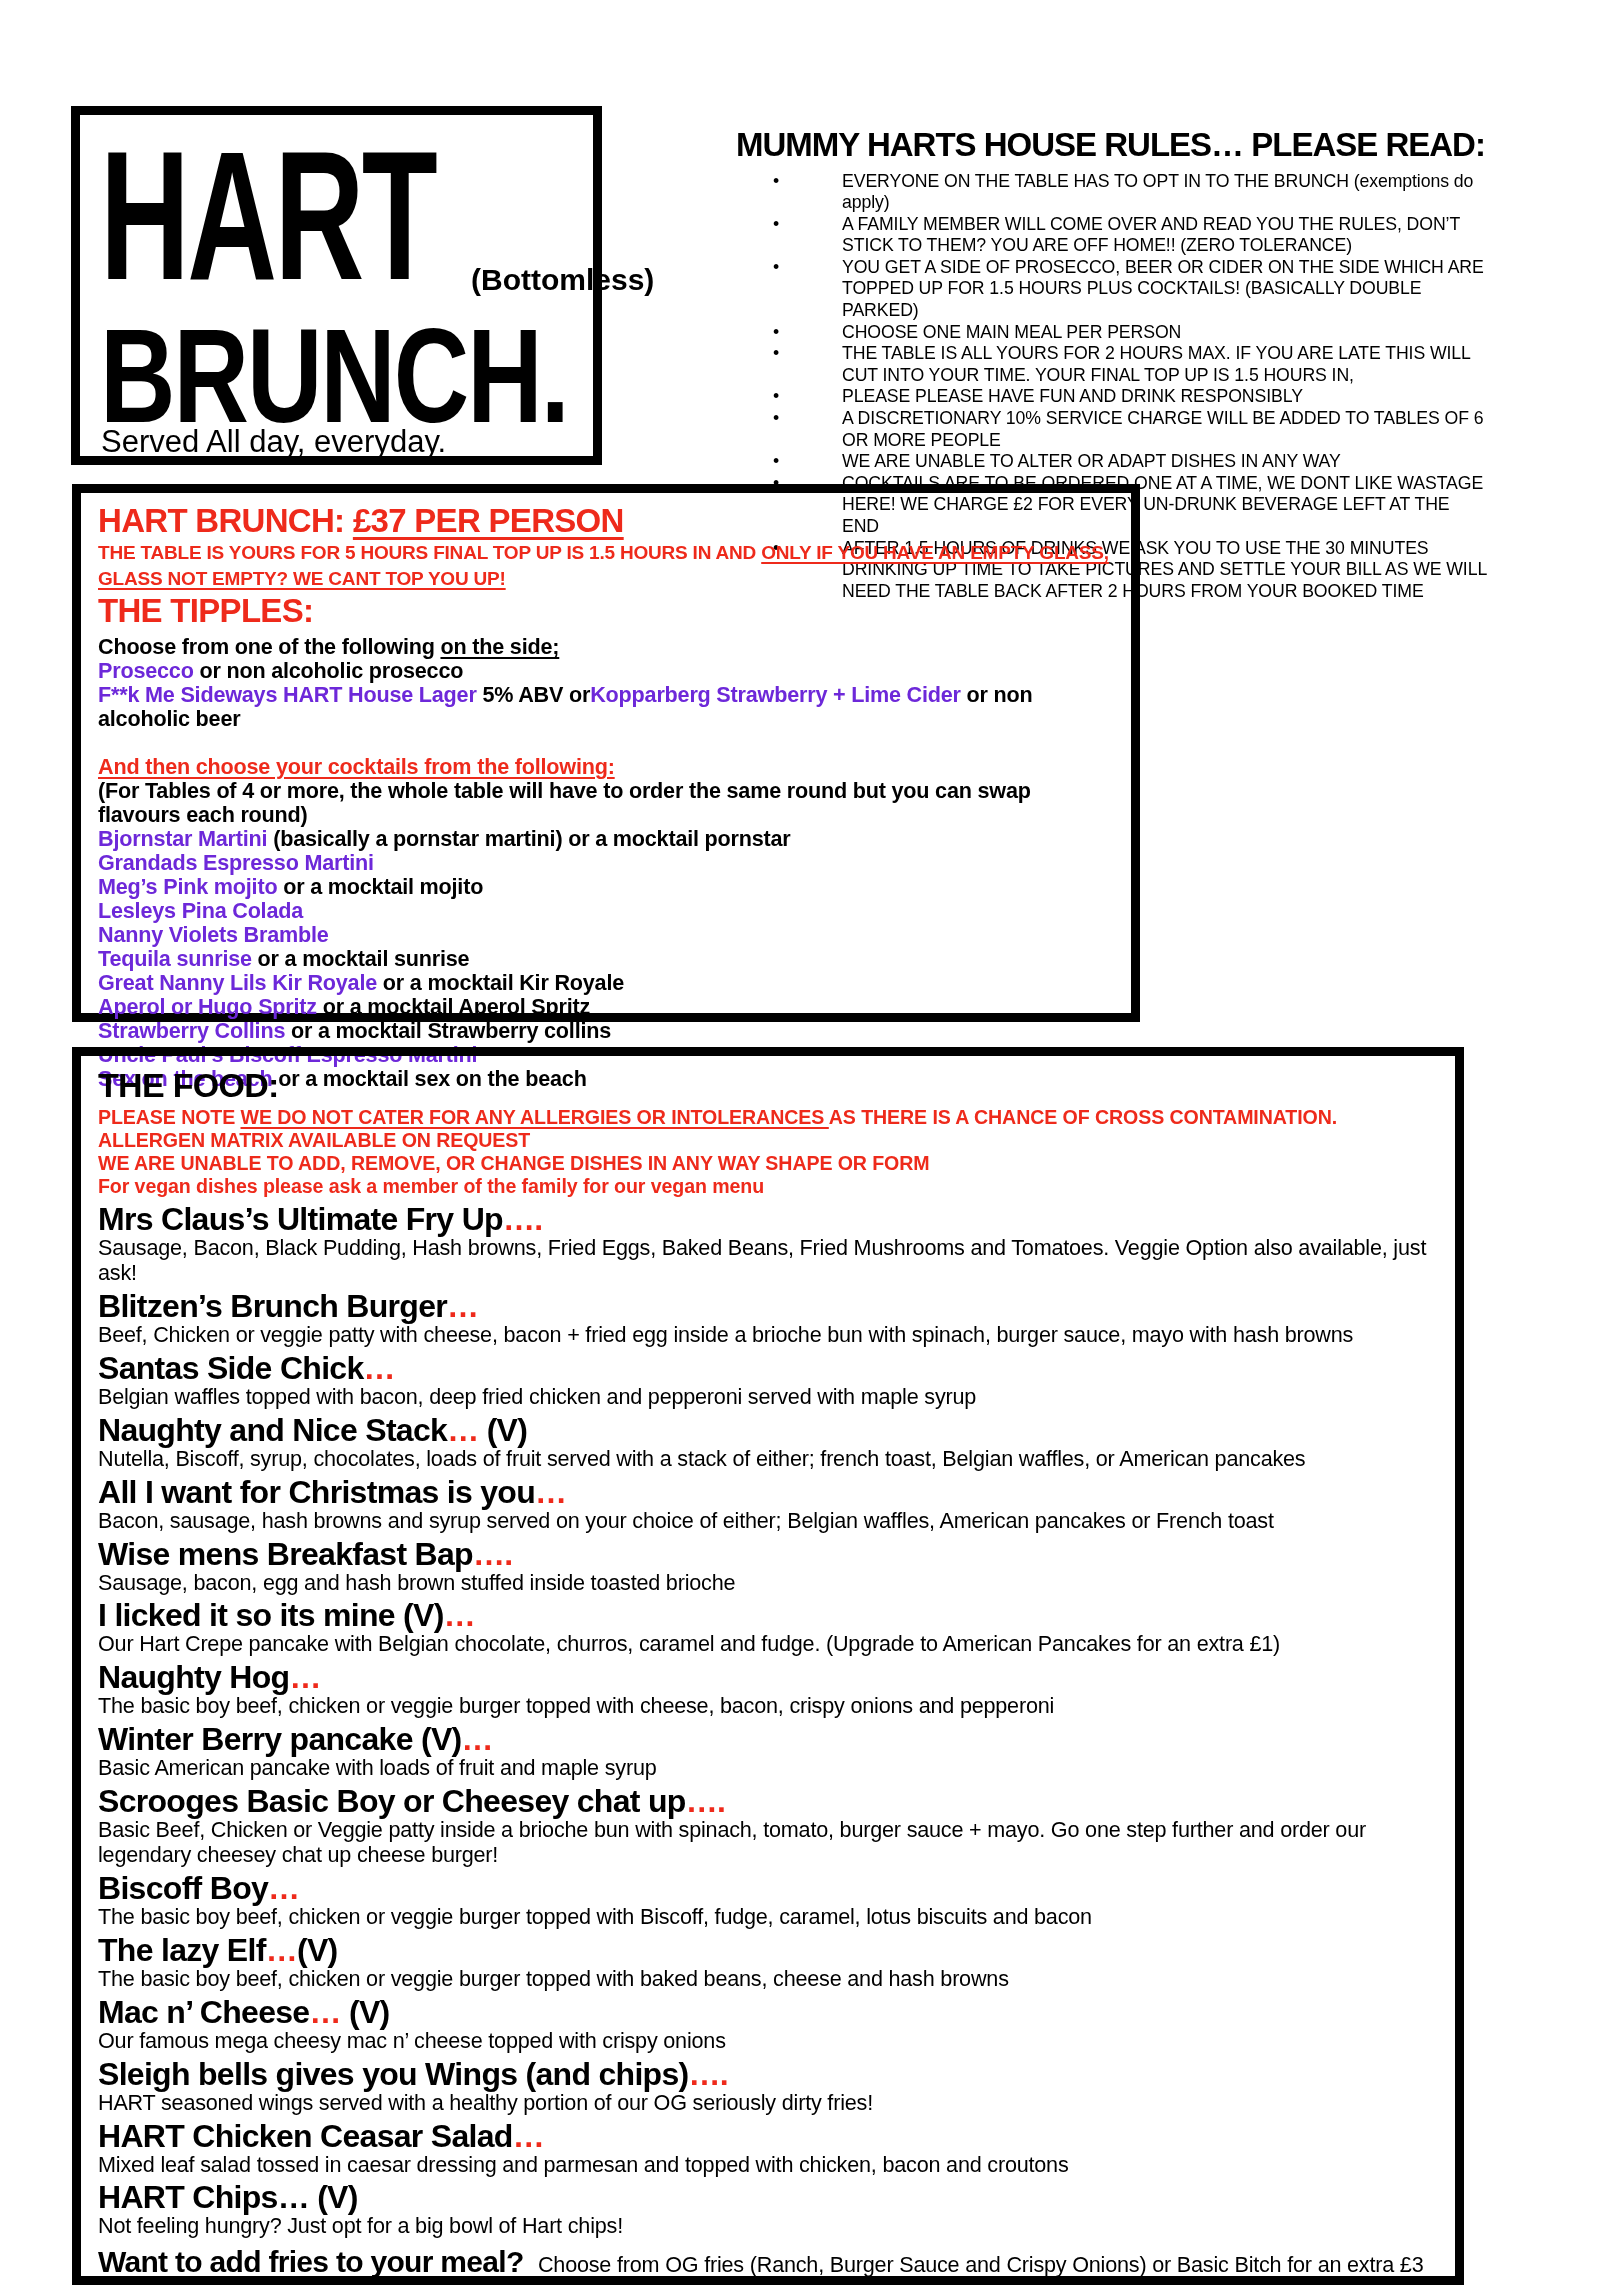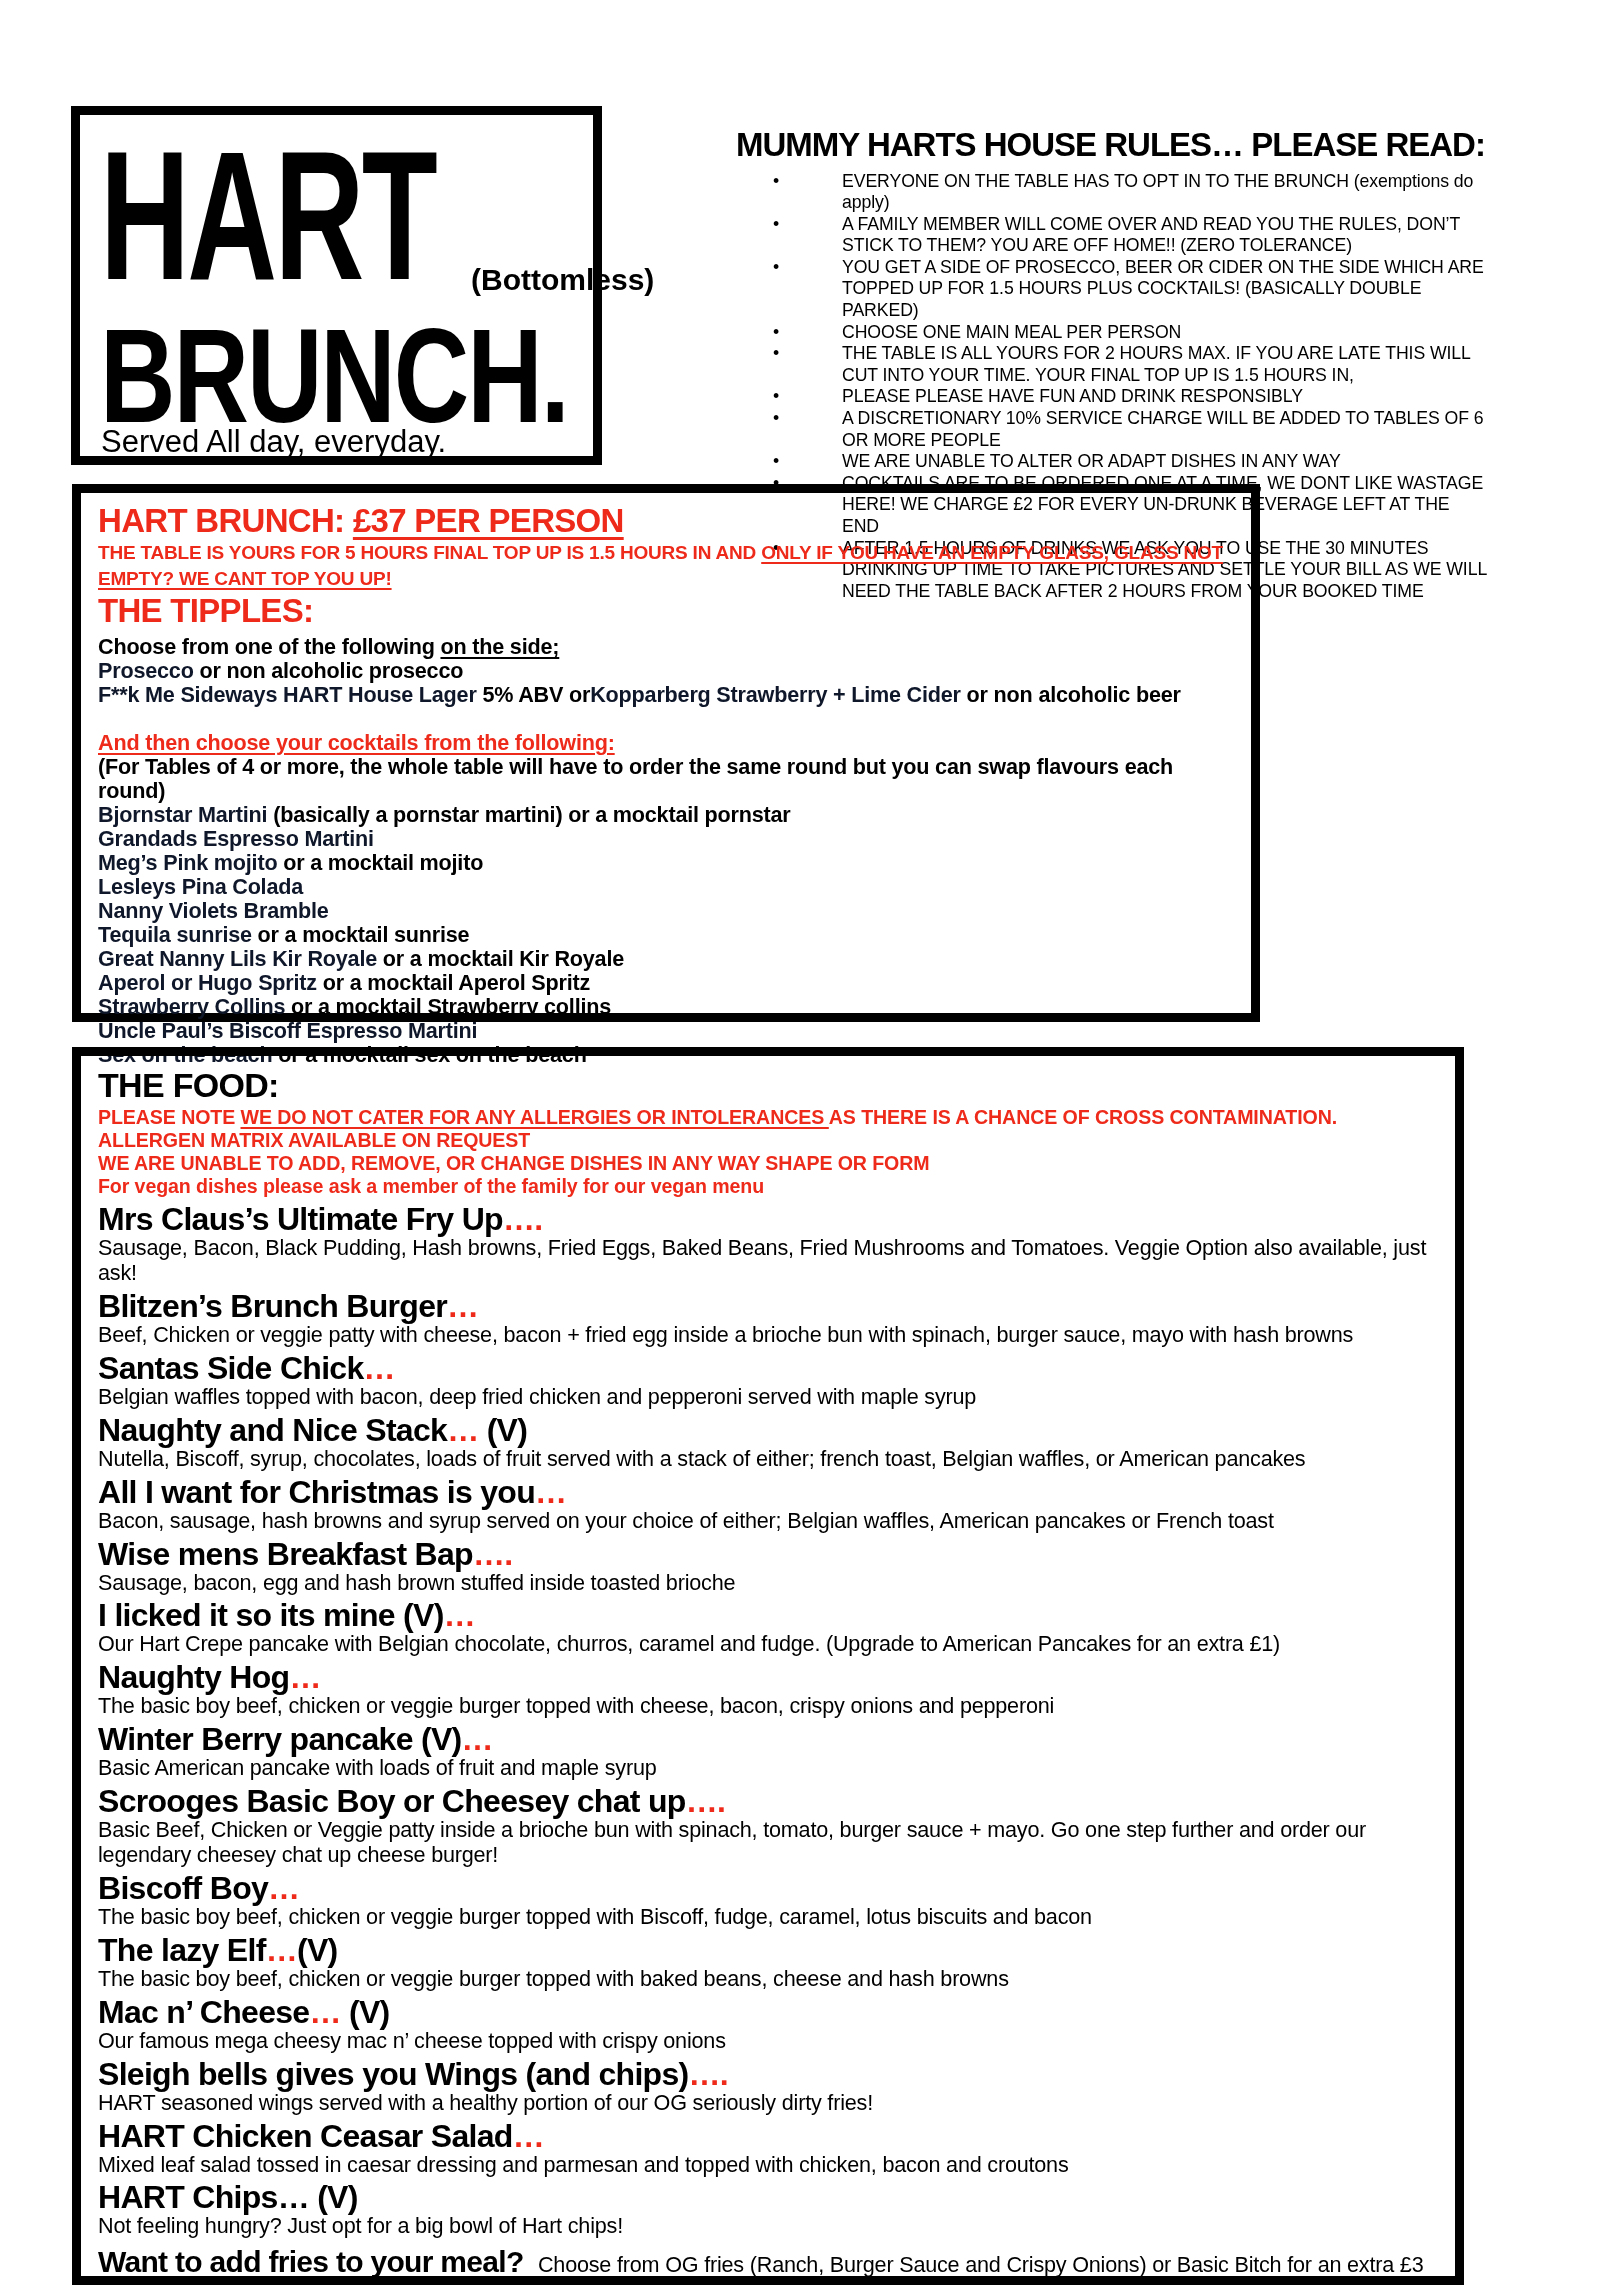--- a/index.html
+++ b/index.html
@@ -1,21 +1,21 @@
 <!DOCTYPE html>
 <html style="font-size:10.5px"><head>
 <meta charset="utf-8">
 <style>
   html,body { margin:0; padding:0; background:#ffffff; }
   #page {
     position:relative; width:1623px; height:2295px; background:#fff;
     font-family:"Liberation Sans", sans-serif; color:#000; overflow:hidden;
   }
   .red  { color:#ee2a1b; }
-  .pink { color:#0f172a; }
+  .pink { color:#6d28d9; }
   .ul   { text-decoration:underline; text-decoration-thickness:0.08em; text-underline-offset:0.14em; }
 
   
   .logo-box { position:absolute; left:71px; top:106px; width:531px; height:359px;
               border:9.2px solid #000; box-sizing:border-box; }
   .logo-hart { position:absolute; left:19.6px; top:9.2px; font-size:183px; font-weight:700;
                line-height:1; letter-spacing:-3.9px; transform:scaleX(.68); transform-origin:0 0; white-space:nowrap; }
   .logo-bottomless { position:absolute; left:391px; top:148px; font-size:30px; font-weight:700; white-space:nowrap; }
   .logo-brunch { position:absolute; left:19.6px; top:194px; font-size:134px; font-weight:700;
                  line-height:1; letter-spacing:-2.6px; transform:scaleX(.78); transform-origin:0 0; white-space:nowrap; }
@@ -23,21 +23,21 @@
 
   
   .rules { position:absolute; left:736px; top:126px; width:753px; }
   .rules-title { font-size:33px; font-weight:700; letter-spacing:-1px; margin:0 0 6.5px 0; white-space:nowrap; }
   .rules-list { list-style:none; margin:0; padding:0; font-size:17.7px; font-weight:400;
                 line-height:21.6px; letter-spacing:-0.1px; }
   .rules-list li { position:relative; padding-left:106px; }
   .rules-list li::before { content:"\2022"; position:absolute; left:37px; top:0; }
 
   
-  .tipples-box { position:absolute; left:72px; top:484px; width:1188px; height:538px;
+  .tipples-box { position:absolute; left:72px; top:484px; width:1068px; height:538px;
                  border:9.8px solid #000; box-sizing:border-box; padding:7.9px 17px 0 17px; }
   .tip-h1   { font-size:33px; font-weight:700; line-height:39px; letter-spacing:-0.7px; }
   .tip-note { font-size:19px; font-weight:700; line-height:26px; letter-spacing:-0.2px; }
   .tip-h2   { font-size:33px; font-weight:700; line-height:38px; letter-spacing:-0.7px; margin-bottom:5.2px; }
   .tip-line { font-size:21.6px; font-weight:700; line-height:24px; letter-spacing:-0.2px; }
   .tip-gap  { margin-top:24px; }
 
   
   .food-box { position:absolute; left:72px; top:1047px; width:1392px; height:1238px;
               border:9.8px solid #000; box-sizing:border-box; padding:9.2px 17px 0 17px; }

